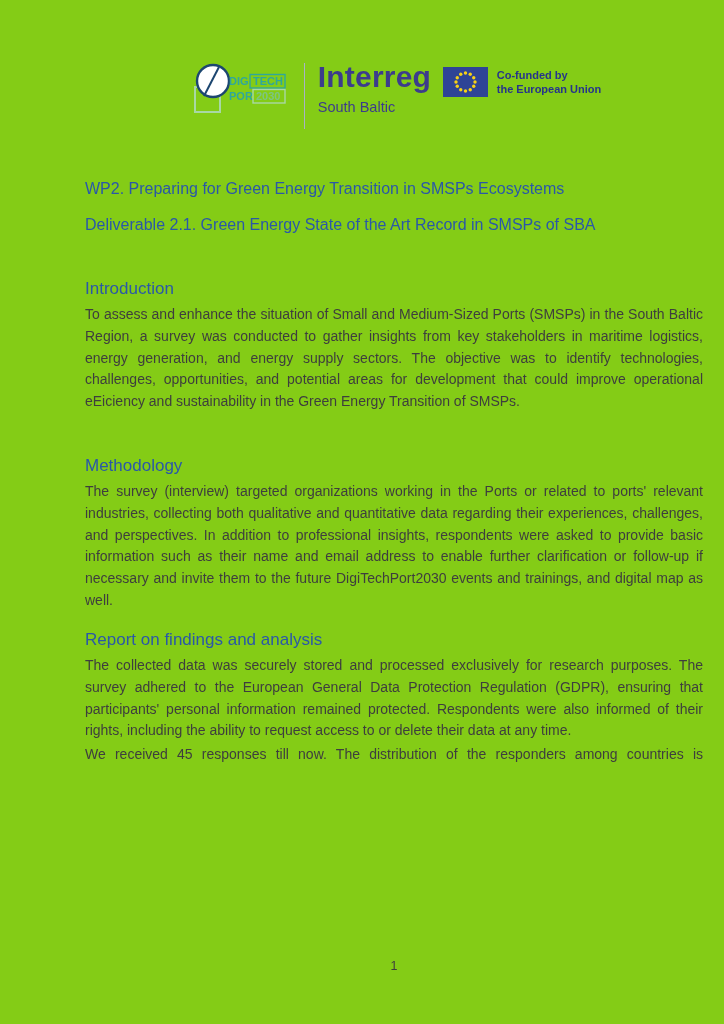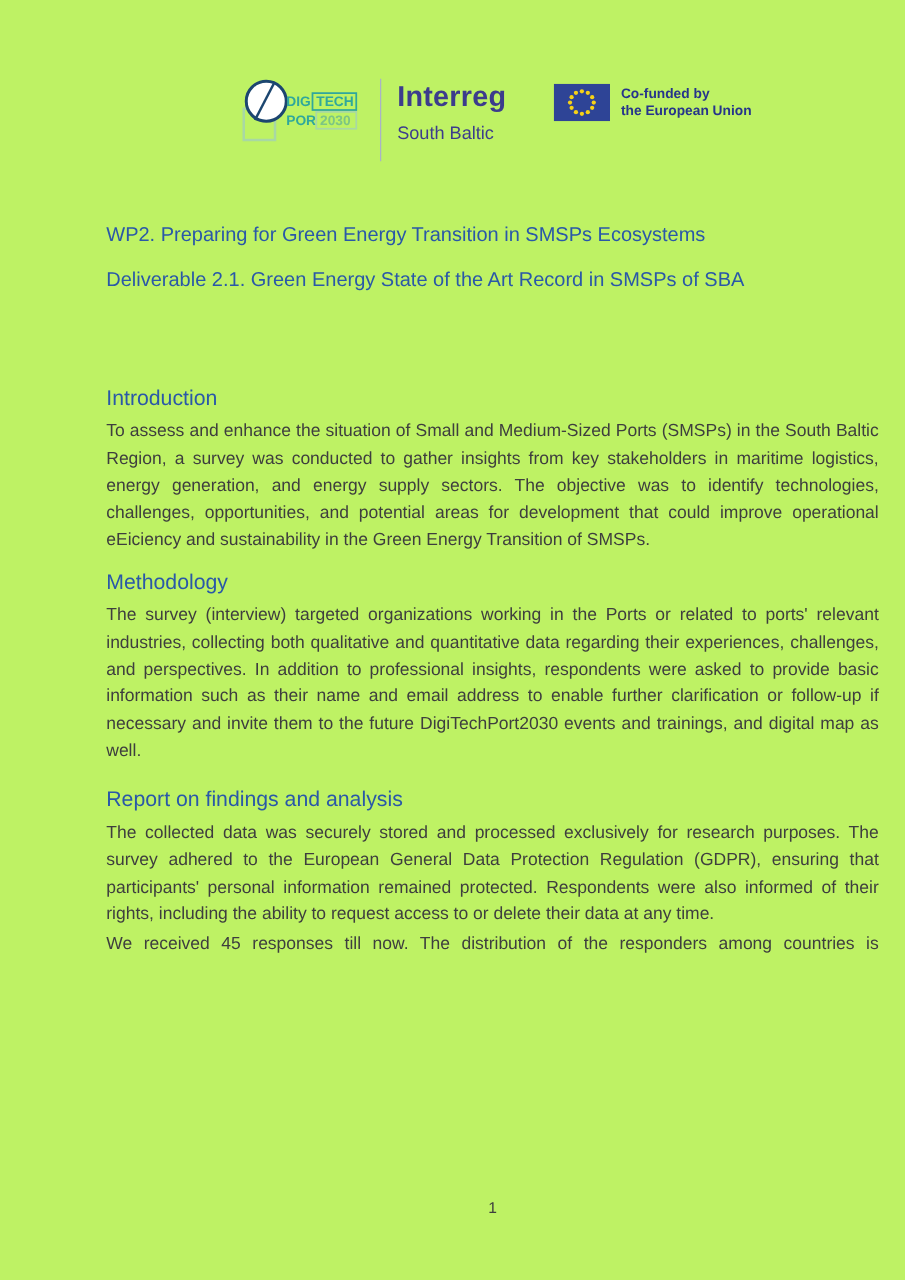--- a/index.html
+++ b/index.html
@@ -2,21 +2,21 @@
 <html><head>
 <meta charset="utf-8">
 <style>
   * { margin: 0; padding: 0; box-sizing: border-box; }
   html, body { background: #e8e8e8; }
   .page {
     position: relative;
     width: 724px;
     height: 1024px;
     margin: 0 auto;
-    background: #bef264;
+    background: #84cc16;
     font-family: "Liberation Sans", "DejaVu Sans", sans-serif;
     overflow: hidden;
   }
 
   
   .header {
     position: absolute;
     top: 60px;
     left: 85px;
     width: 618px;
@@ -31,21 +31,21 @@
     height: 66px;
     background: #a9b2c6;
     margin-top: 3px;
   }
   .interreg {
     color: #3c3c8c;
     margin-top: 5px;
     width: 102px;
   }
   .interreg .name {
-    font-size: 23px;
+    font-size: 30px;
     font-weight: bold;
     letter-spacing: 0.2px;
     line-height: 24px;
   }
   .interreg .program {
     font-size: 14.5px;
     font-weight: normal;
     margin-top: 10px;
   }
   .eu-block {
@@ -79,21 +79,21 @@
   }
   .body-text {
     font-size: 14px;
     line-height: 21.8px;
     color: #3e3e3e;
     text-align: justify;
   }
   .justify-last { text-align-last: justify; }
   .no-justify { text-align: left; }
 
-  .sec-introduction { top: 278px; margin-top: 30px; }
+  .sec-introduction { top: 278px; }
   .sec-methodology  { top: 455px; }
   .sec-report       { top: 629px; }
   .para-received    { top: 744px; }
   .block-shown      { top: 782px; }
 
   .page-number {
     position: absolute;
     top: 959px;
     left: 85px;
     width: 618px;

